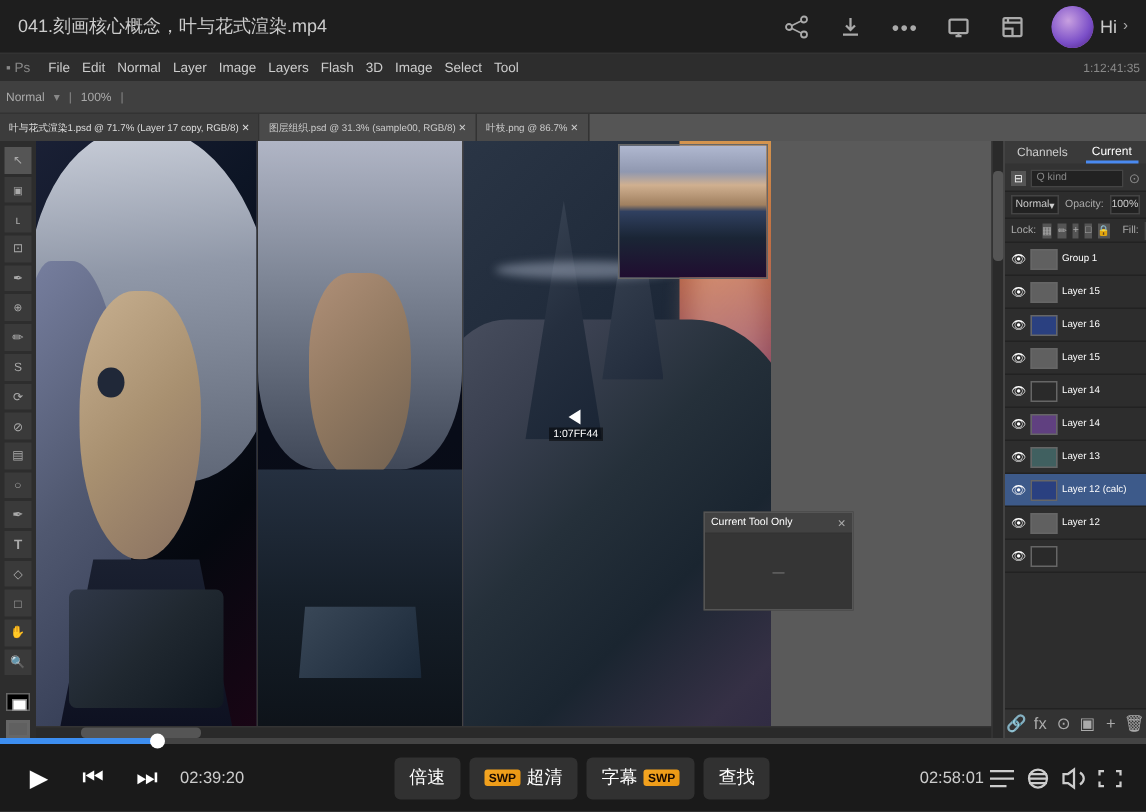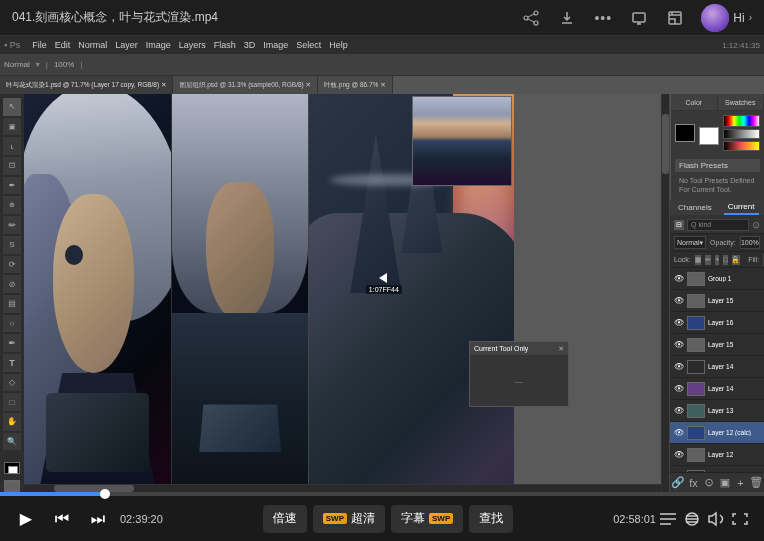--- a/index.html
+++ b/index.html
@@ -900,21 +900,21 @@
       <span class="ps-menu-item">File</span>
       <span class="ps-menu-item">Edit</span>
       <span class="ps-menu-item">Normal</span>
       <span class="ps-menu-item">Layer</span>
       <span class="ps-menu-item">Image</span>
       <span class="ps-menu-item">Layers</span>
       <span class="ps-menu-item">Flash</span>
       <span class="ps-menu-item">3D</span>
       <span class="ps-menu-item">Image</span>
       <span class="ps-menu-item">Select</span>
-      <span class="ps-menu-item">Help</span>
+      <span class="ps-menu-item">Tool</span>
       <span style="flex:1;"></span>
       <span style="font-size:8px;color:#888;">1:12:41:35</span>
     </div>
 
     <div id="ps-toolbar-row">
       <span style="font-size:8px;color:#aaa;">Normal</span>
       <span style="font-size:8px;color:#888;">▾</span>
       <span style="font-size:8px;color:#888;">|</span>
       <span style="font-size:8px;color:#aaa;">100%</span>
       <span style="font-size:8px;color:#888;">|</span>
@@ -1008,41 +1008,20 @@
             <span style="cursor:pointer;color:#aaa;">✕</span>
           </div>
           <div id="current-tool-content">
             <span style="font-size:8px;color:#888;">—</span>
           </div>
         </div>
       </div>
 
       <div id="ps-right">
 
-        <div id="color-panel" style="position:relative;width:100%;height:auto;">
-          <div id="color-panel-tabs" style="display:flex;background:#3a3a3a;border-bottom:1px solid #333;">
-            <div class="color-panel-tab">Color</div>
-            <div class="color-panel-tab">Swatches</div>
-          </div>
-
-          <div style="display:flex;align-items:center;padding:4px;gap:4px;">
-            <div style="width:20px;height:18px;background:#000;border:1px solid #888;cursor:pointer;"></div>
-            <div style="width:20px;height:18px;background:#fff;border:1px solid #888;cursor:pointer;margin-top:6px;"></div>
-            <div style="flex:1;display:flex;flex-direction:column;gap:2px;">
-              <div id="color-gradient-bar" style="margin:0;"></div>
-              <div id="color-rb-bar" style="margin:0;"></div>
-              <div id="color-rg-bar" style="margin:0;"></div>
-            </div>
-          </div>
-
-          <div id="flash-presets">
-            <div id="flash-presets-header">Flash Presets</div>
-            <div id="flash-msg">No Tool Presets Defined For Current Tool.</div>
-          </div>
-        </div>
 
         <div id="channels-header">
           <div class="channel-tab">Channels</div>
           <div class="channel-tab active">Current</div>
           <div class="channel-tab">Paths</div>
         </div>
 
         <div id="layers-filter-row">
           <div class="filter-icon">⊟</div>
           <div style="flex:1;background:#222;border:1px solid #444;height:12px;font-size:7px;color:#888;display:flex;align-items:center;padding:0 3px;">Q kind</div>

